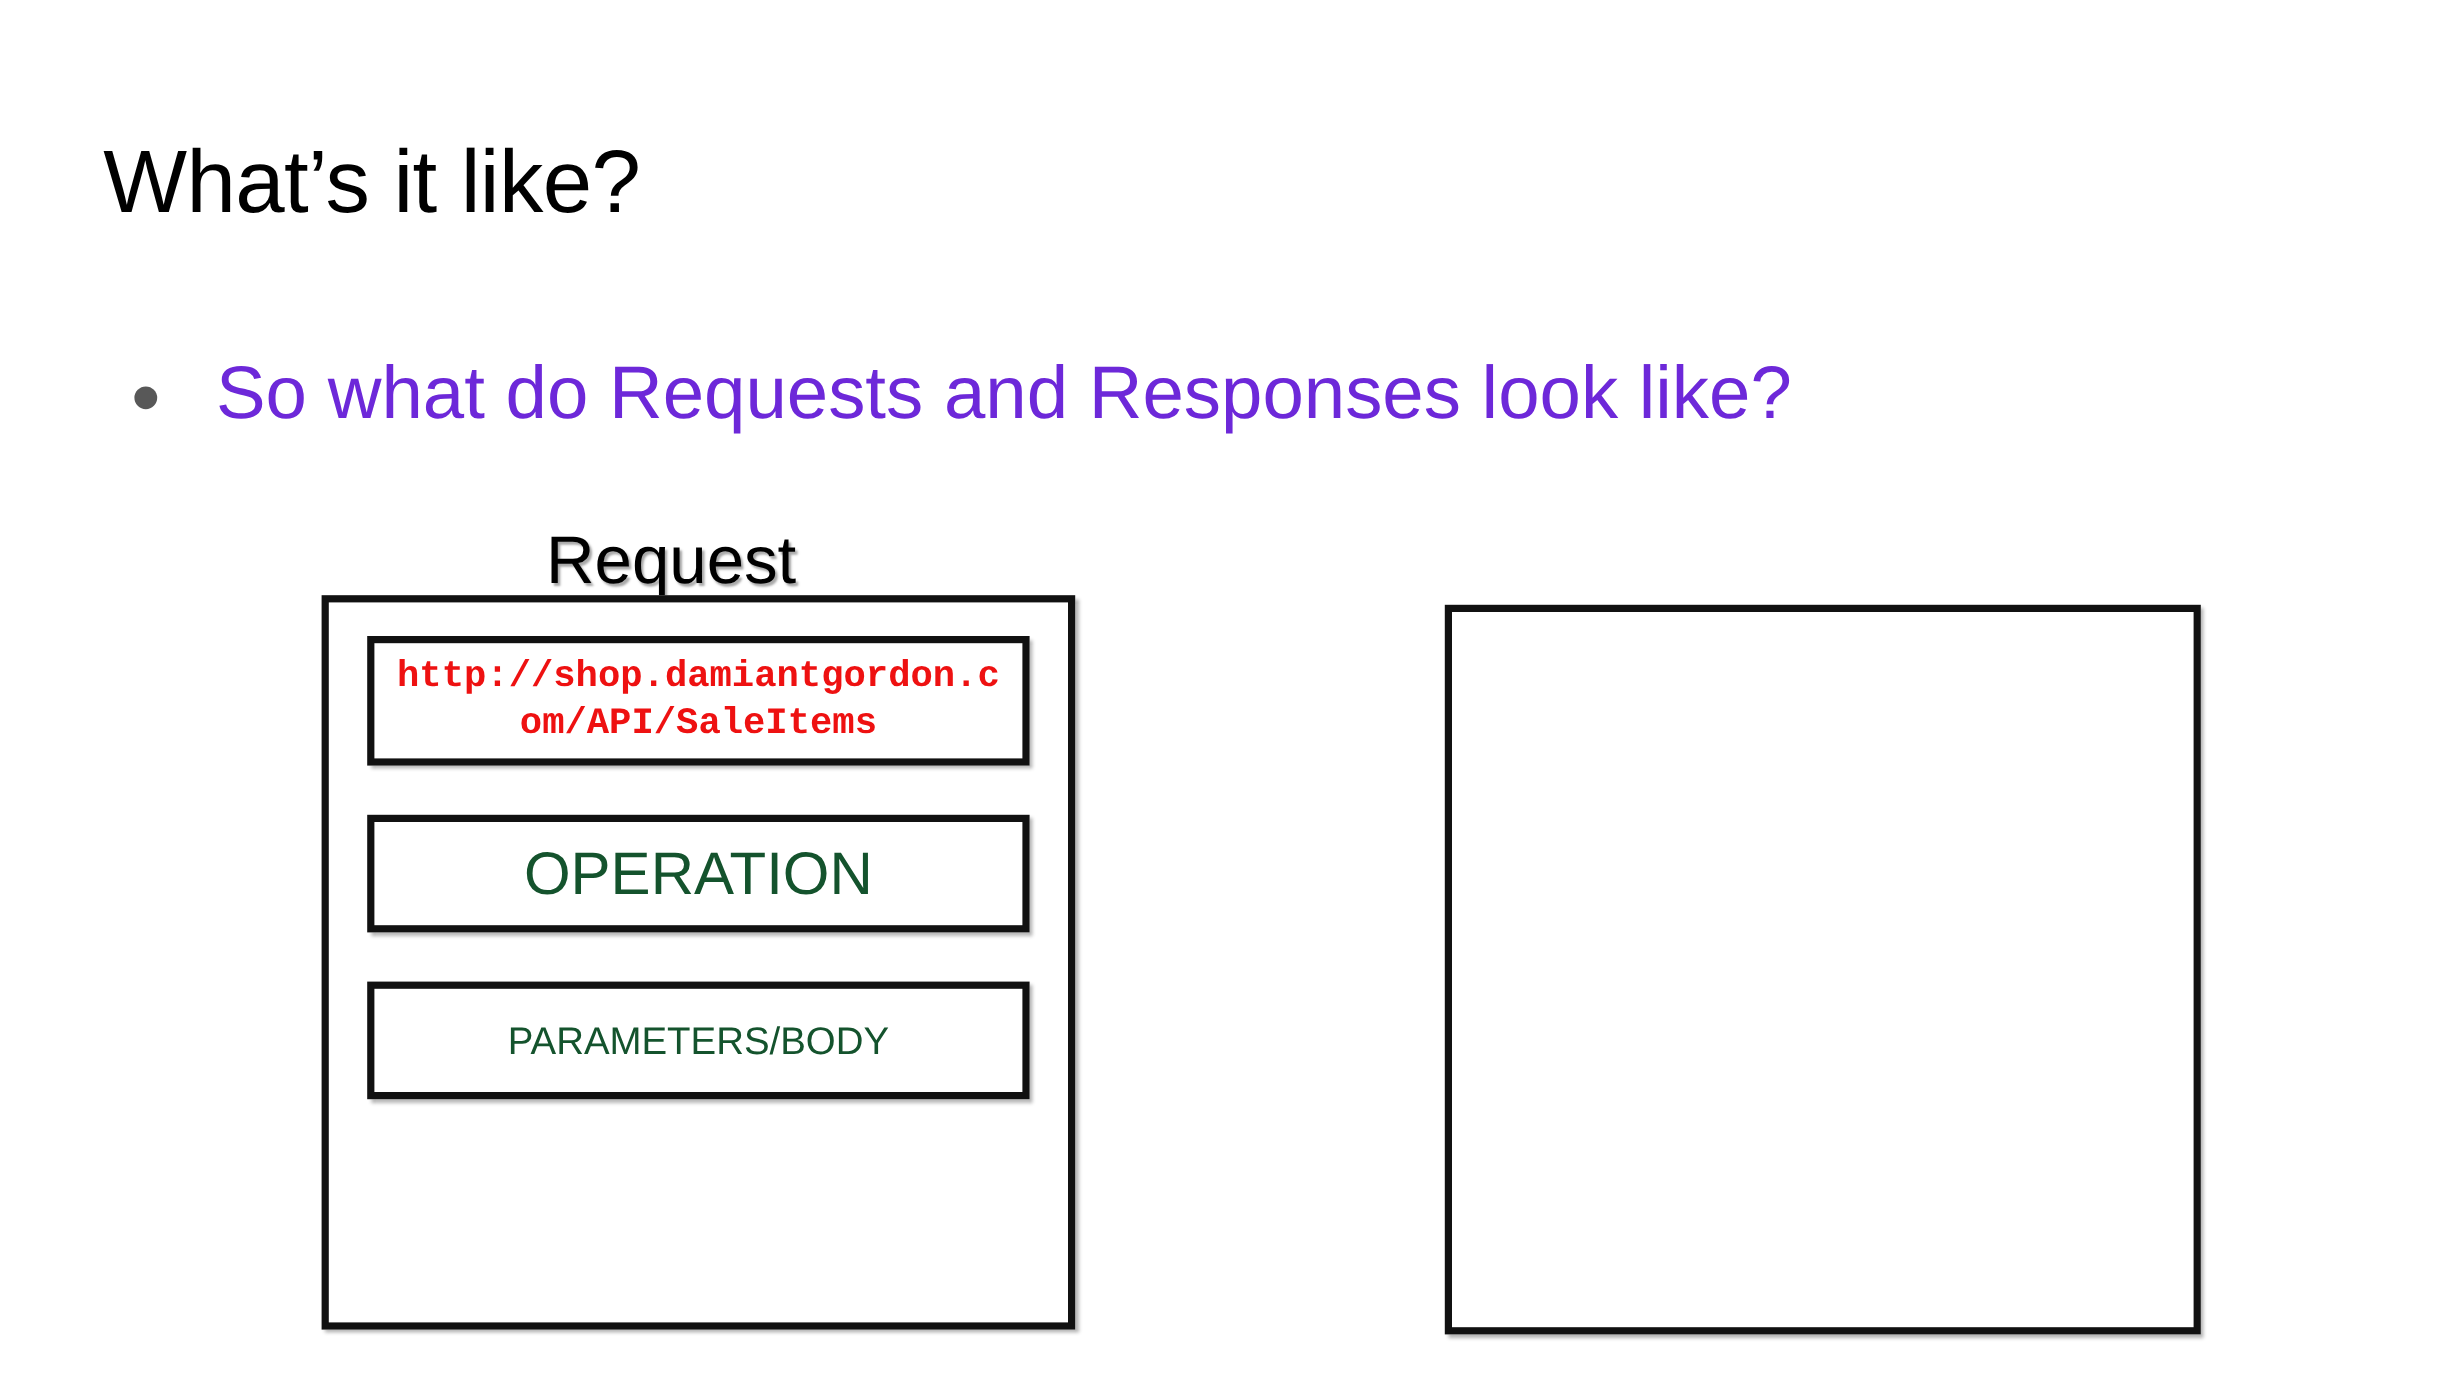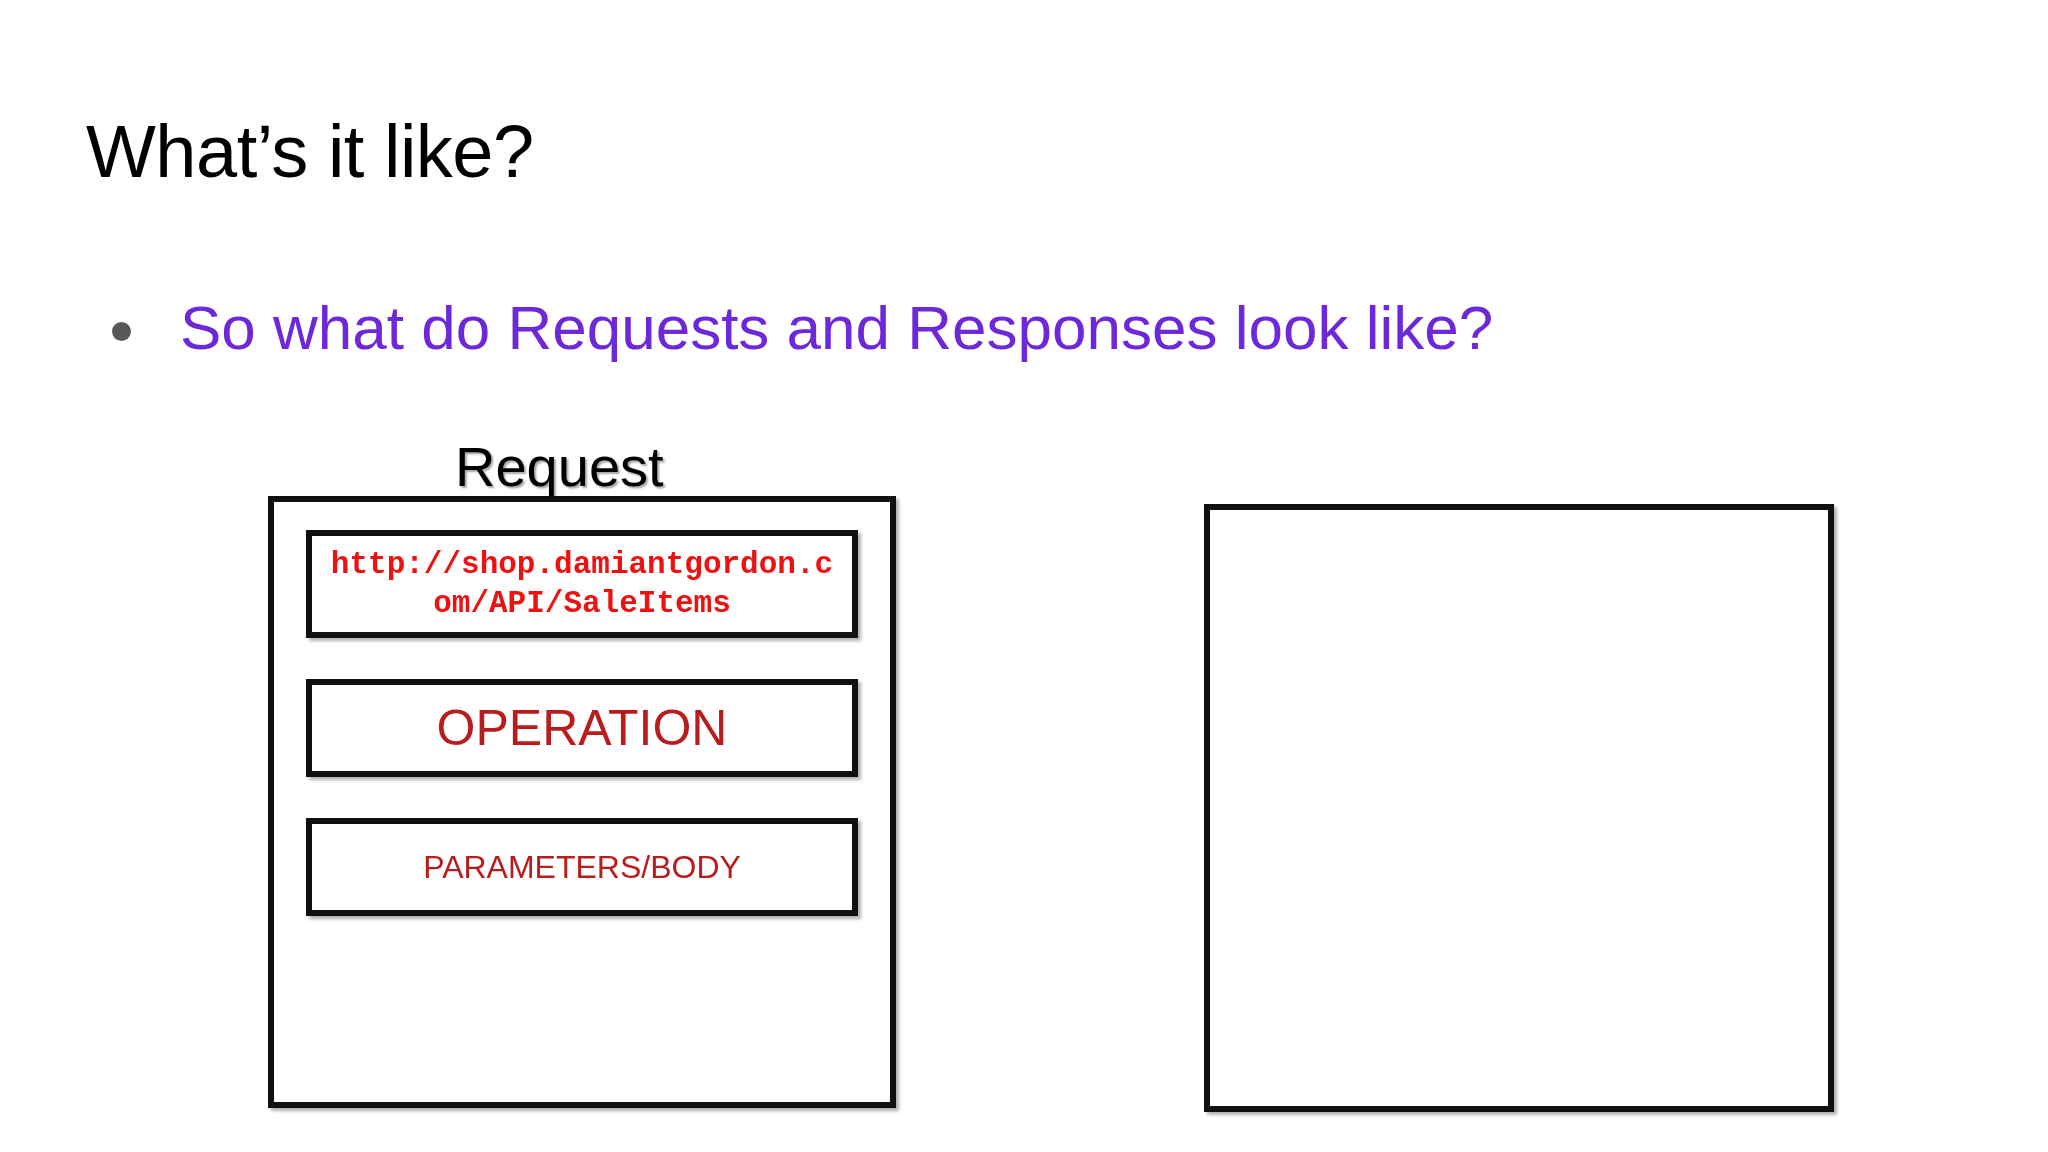--- a/index.html
+++ b/index.html
@@ -126,21 +126,21 @@
     height: 98px;
     margin-bottom: 41px;
   }
   .field-plain:last-child { margin-bottom: 0; }
 
   .field-plain .plain-text {
     font-family: "Liberation Sans", sans-serif;
     font-size: 50px;
     line-height: 56px;
     font-weight: 400;
-    color: #b91c1c;
+    color: #14532d;
     white-space: nowrap;
   }
   .field-params .plain-text { font-size: 32px; }
 
   
   .response-box {
     position: absolute;
     left: 1204px;
     top: 504px;
     width: 630px;

